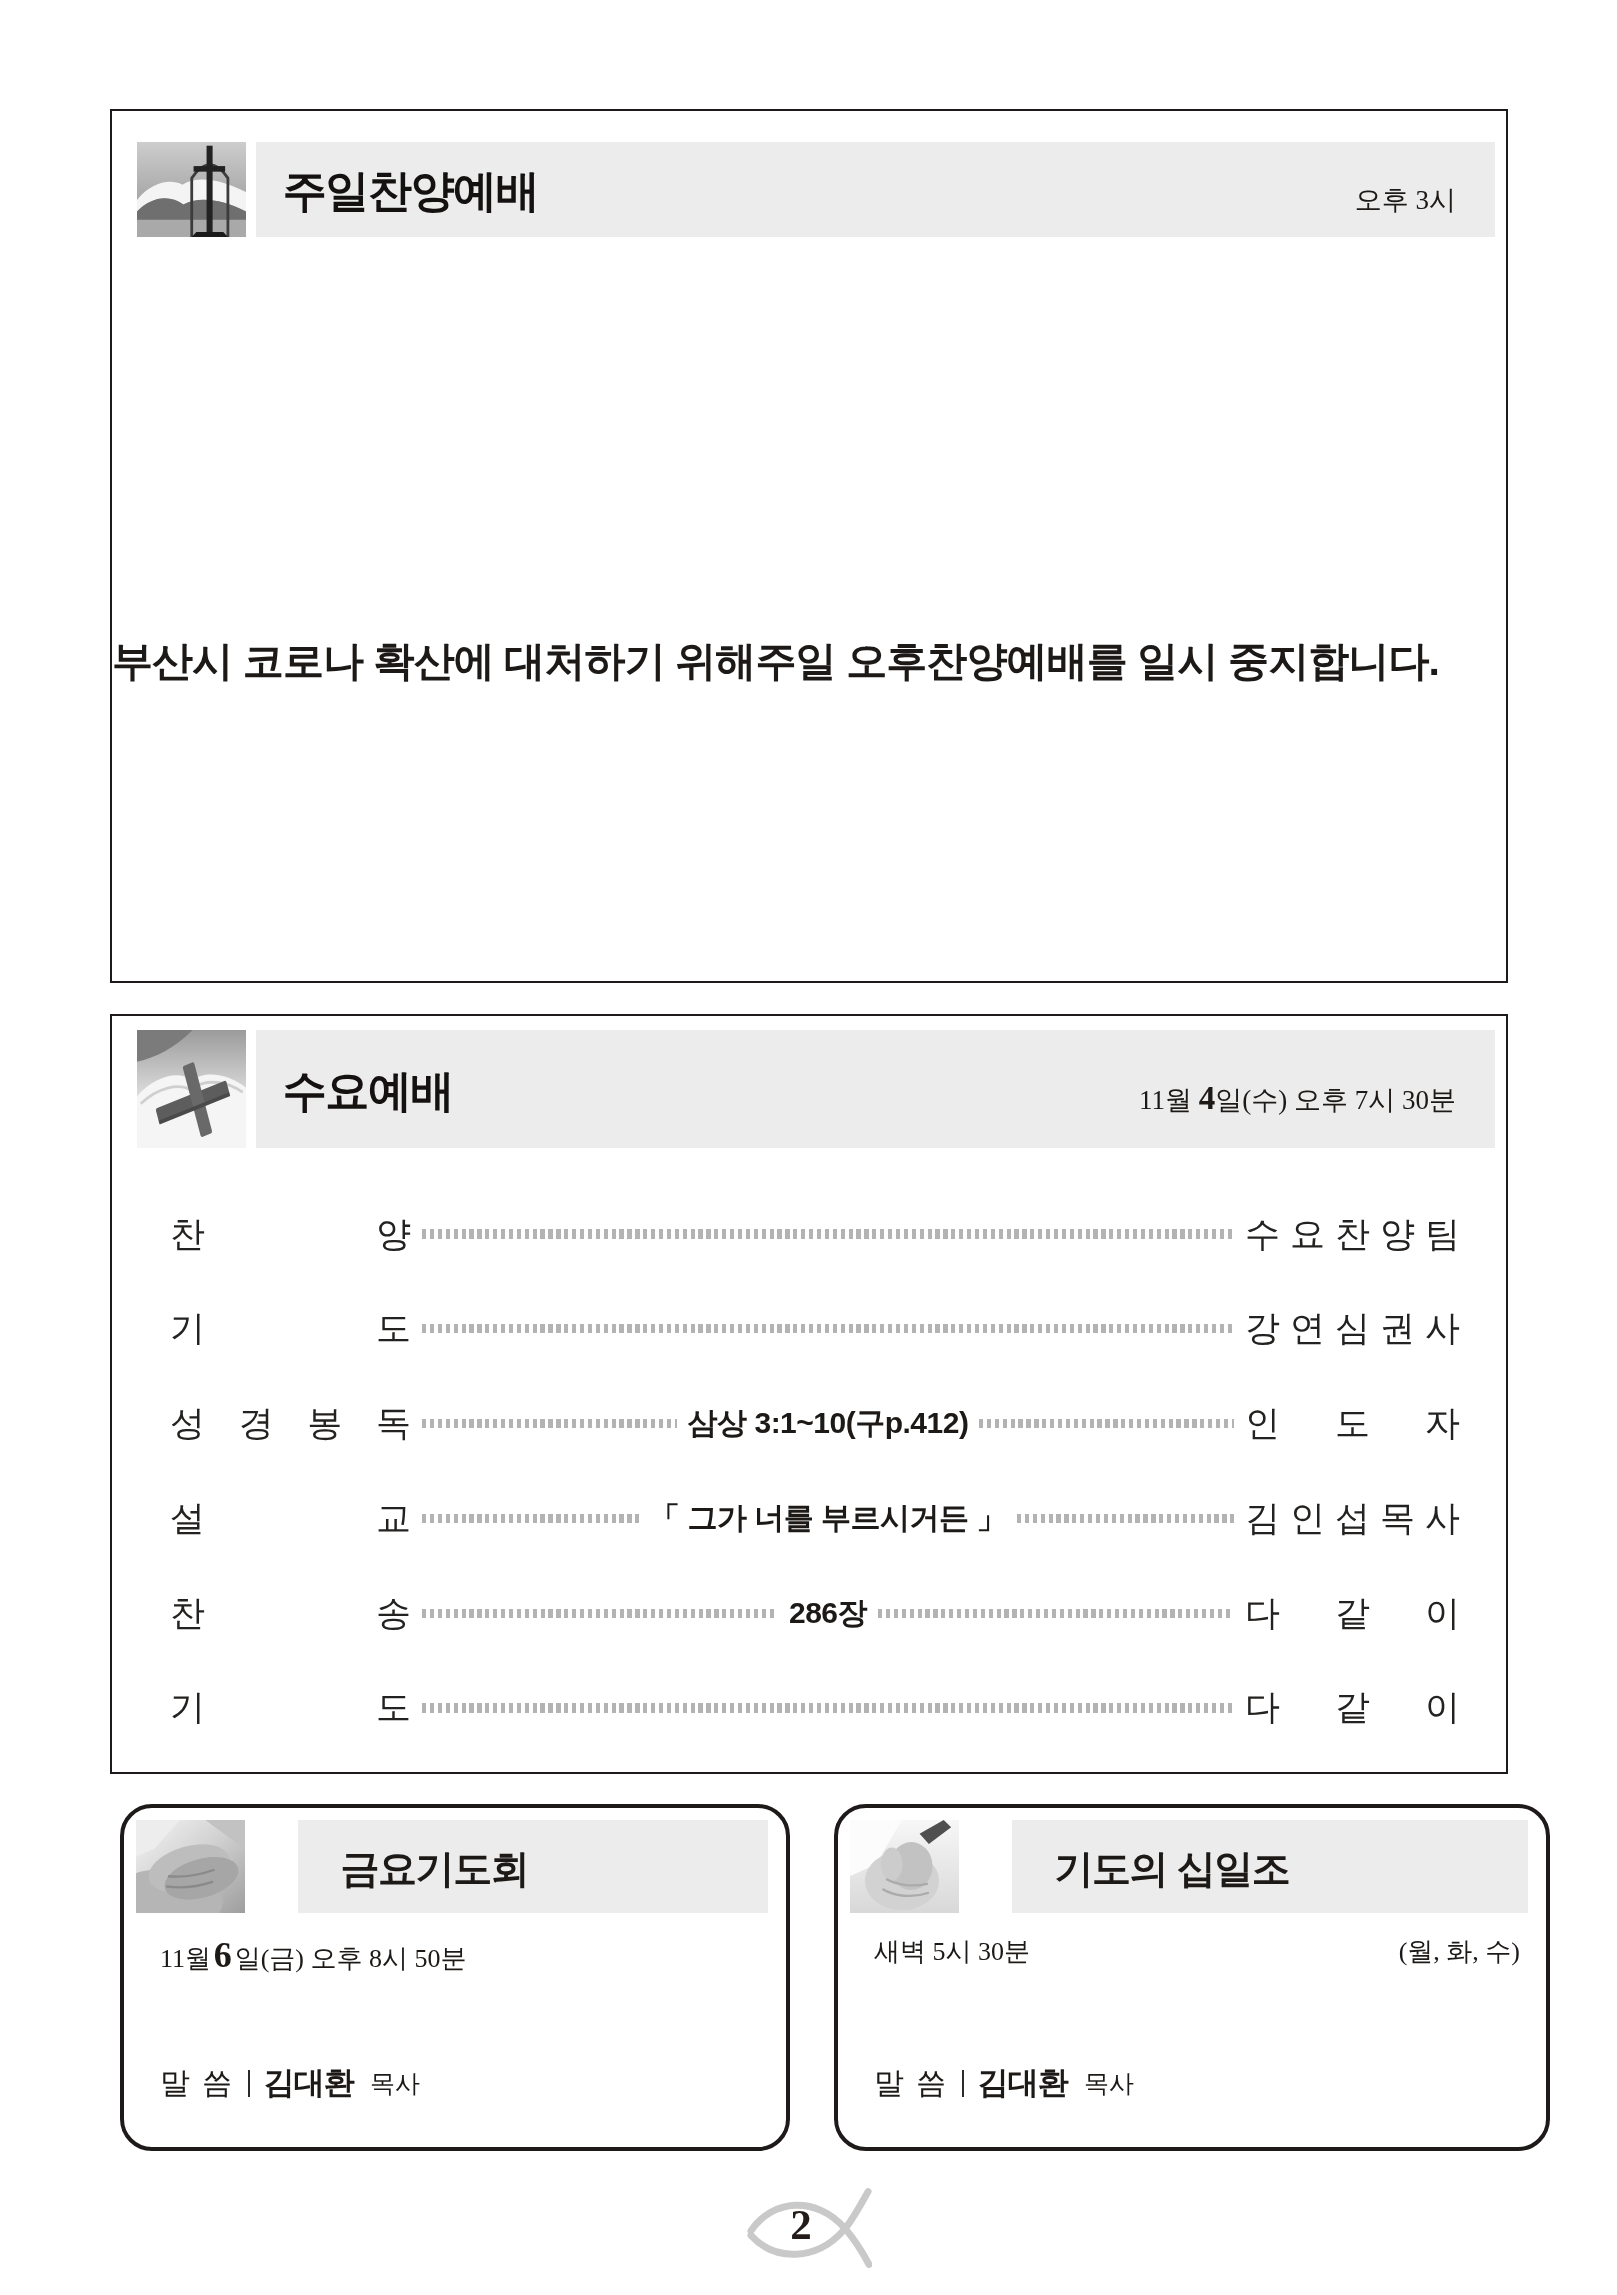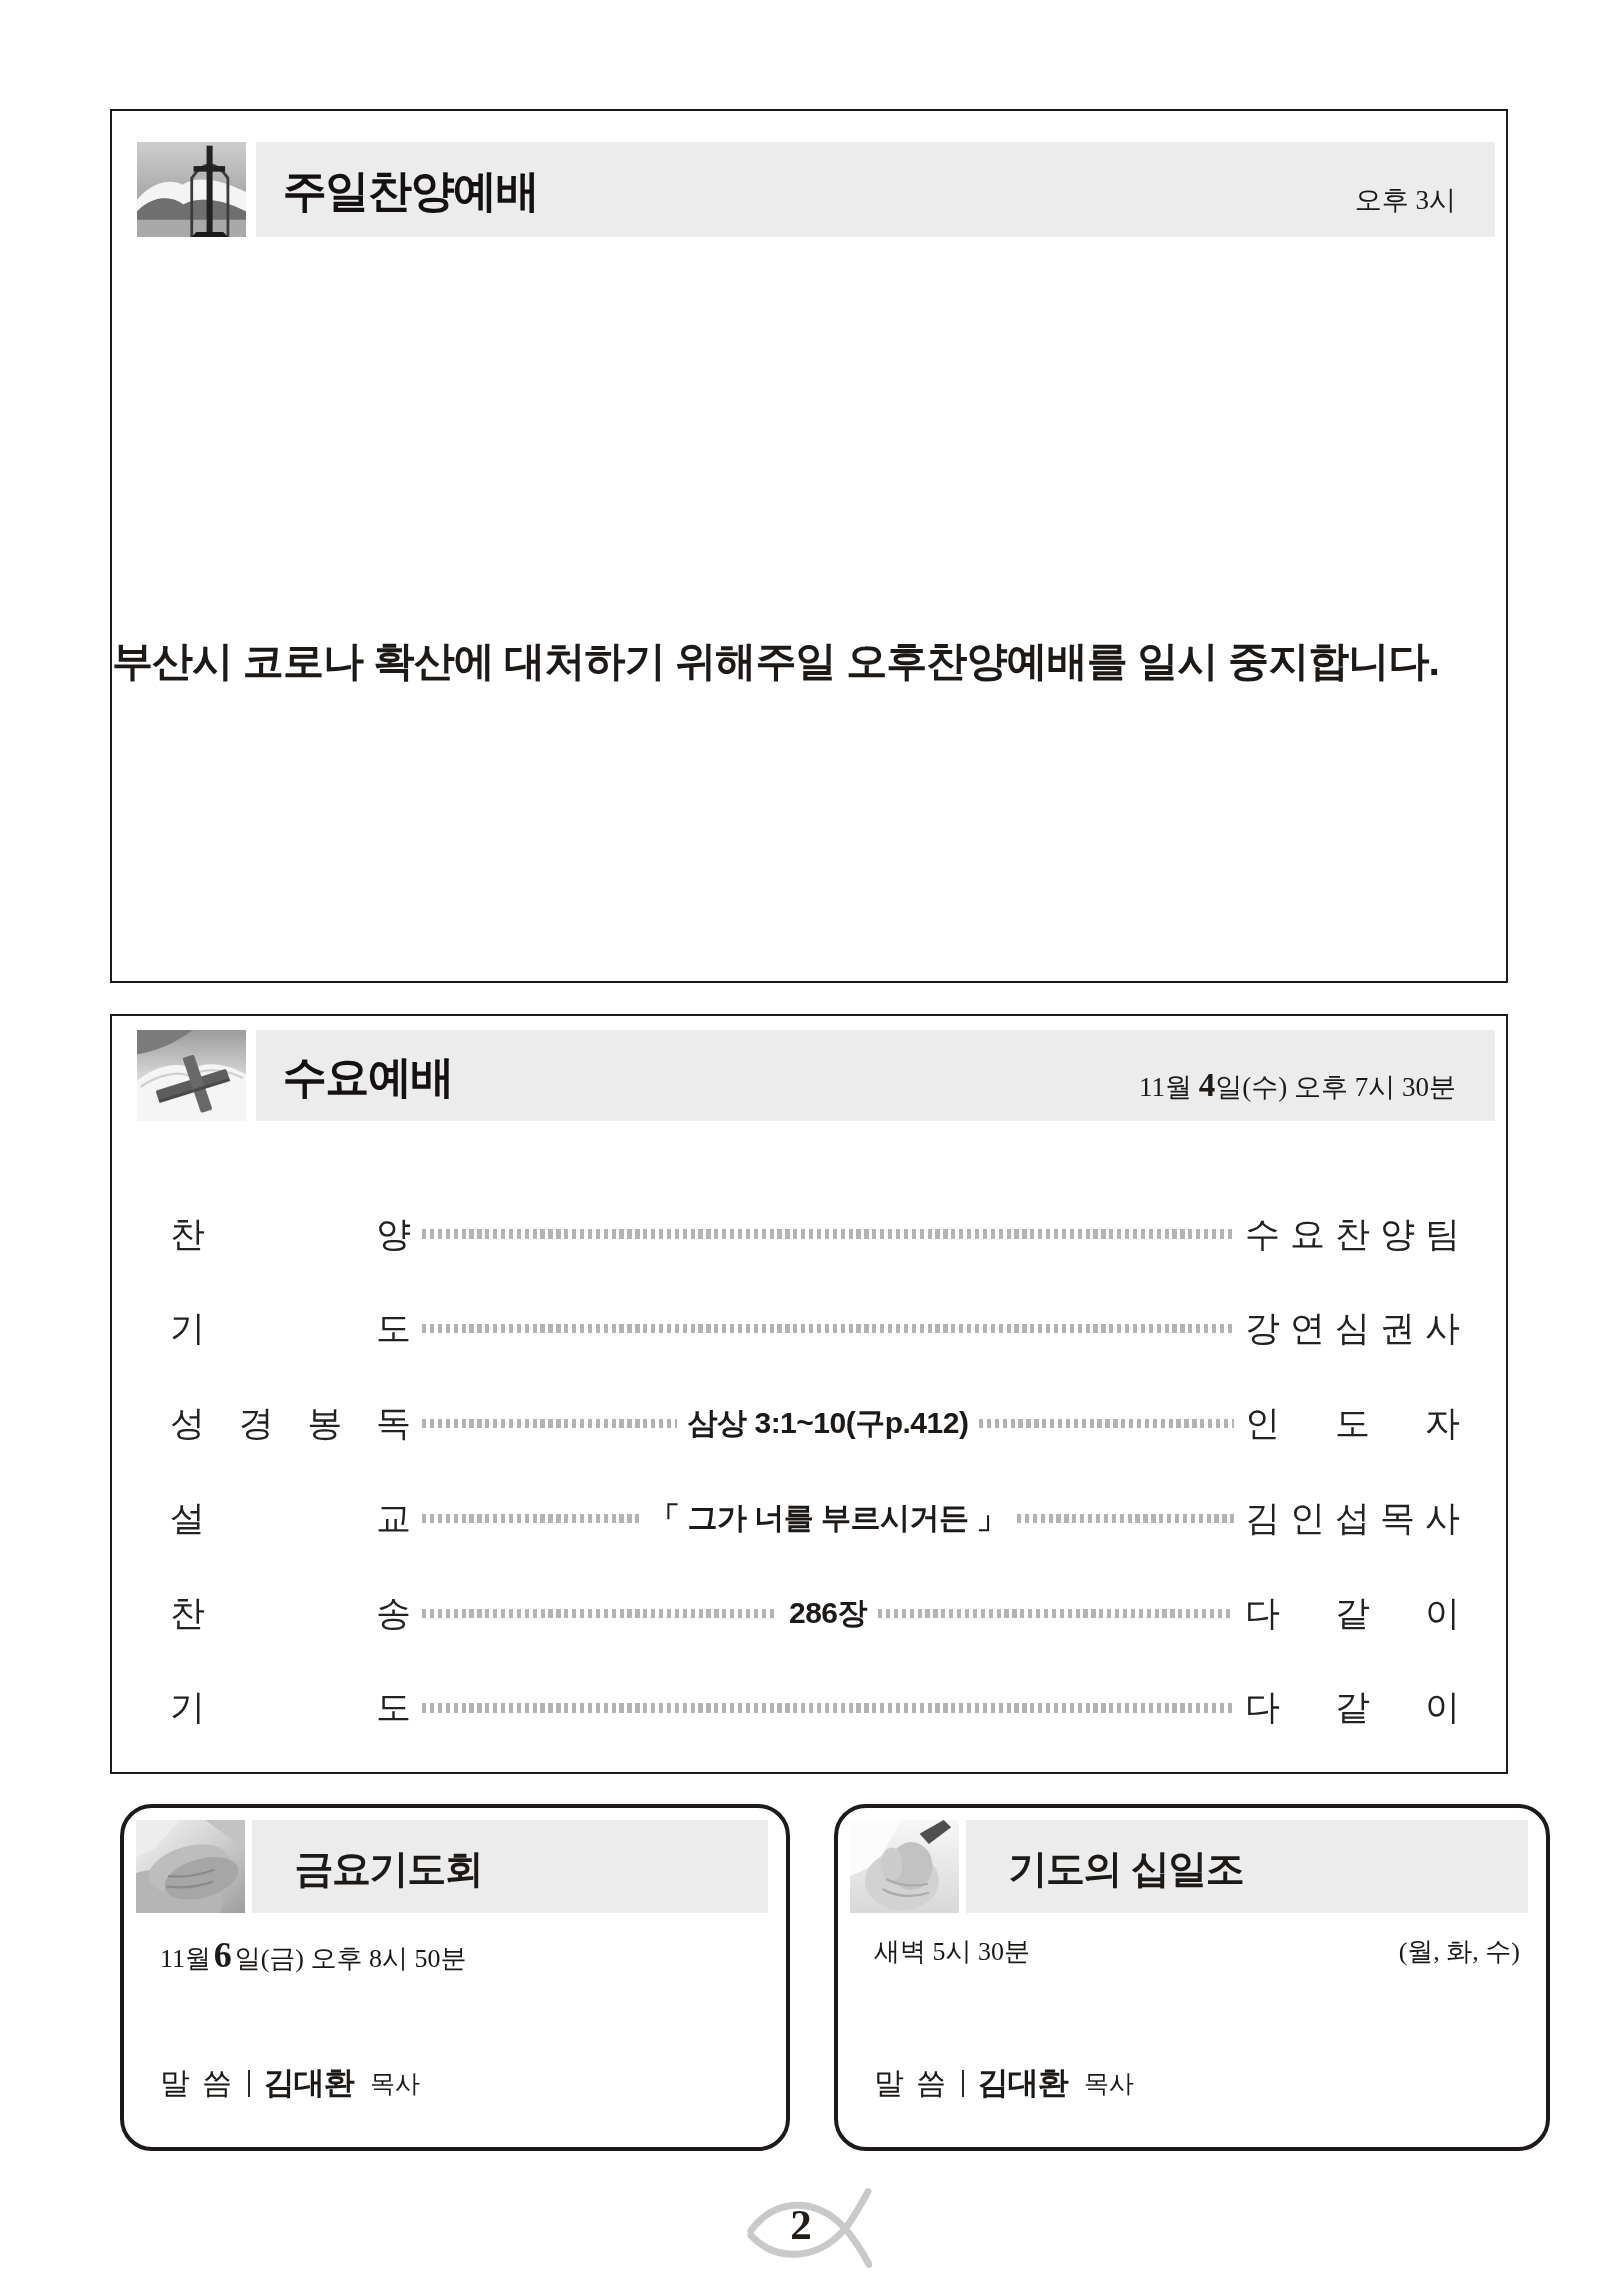--- a/index.html
+++ b/index.html
@@ -11,21 +11,21 @@
   .page{position:relative;width:1618px;height:2295px;background:#fff;overflow:hidden;}
 
   
   .box{position:absolute;left:110px;width:1398px;border:2.3px solid var(--border);background:#fff;}
   .box-sunday{top:109px;height:874px;}
   .box-wednesday{top:1014px;height:760px;}
 
   
   .hd{position:absolute;left:25.4px;right:11px;display:flex;align-items:stretch;}
   .box-sunday .hd{top:31px;height:95px;}
-  .box-wednesday .hd{top:14px;height:91px;}
+  .box-wednesday .hd{top:14px;height:118px;}
   .photo{flex:0 0 109px;height:100%;overflow:hidden;}
   .photo svg{display:block;width:100%;height:100%;}
   .banner{flex:1;margin-left:9.3px;background:var(--banner);display:flex;align-items:center;padding:0 39px 0 27px;}
   .sec-title{font-size:44px;font-weight:800;letter-spacing:-1.4px;color:#141110;transform:translateY(1.9px);}
   .banner .spacer{flex:1;}
   .hd-time{font-family:"Liberation Serif","DejaVu Serif",serif;font-size:27px;white-space:nowrap;transform:translateY(10.2px);}
   .hd-time .day-big{font-size:33px;font-weight:700;}
 
   
   .notice{position:absolute;left:0;right:0;top:236px;bottom:4.6px;display:flex;flex-direction:row;align-items:center;justify-content:flex-start;}
@@ -37,21 +37,21 @@
   .spread{display:flex;justify-content:space-between;}
   .olabel{width:241px;font-size:35px;color:#242220;}
   .oright{width:215px;font-size:35px;color:#242220;}
   .leader{flex:1 1 0;height:9.3px;margin:0 11px;background:repeating-linear-gradient(90deg,var(--leader) 0 4.2px,transparent 4.2px 7.9px);}
   .ocenter{font-size:30px;font-weight:700;white-space:nowrap;letter-spacing:-0.5px;}
 
   
   .rbox{position:absolute;top:1804px;height:347px;border:4.2px solid var(--border);border-radius:32px;background:#fff;}
   .rbox-friday{left:120px;width:670px;}
   .rbox-tithe{left:834px;width:716px;}
-  .rhd{position:absolute;left:12px;right:17.6px;top:12px;height:93px;display:flex;align-items:stretch;}
+  .rhd{position:absolute;left:12px;right:17.6px;top:12px;height:93px;display:flex;align-items:stretch;gap:46px;}
   .rhd .photo{flex:0 0 109px;}
   .rhd .banner{margin-left:7.4px;padding:0 14px 0 42px;}
   .rtitle{font-size:39px;font-weight:800;letter-spacing:-1.4px;transform:translateY(1.9px);}
   .dateline{position:absolute;left:36px;right:26px;top:126px;display:flex;align-items:baseline;font-family:"Liberation Serif","DejaVu Serif",serif;font-size:26px;white-space:nowrap;}
   .dateline .day-big{font-size:36px;font-weight:700;margin:0 2.8px;}
   .dateline.split{justify-content:space-between;text-align:center;}
   .speaker{position:absolute;left:36px;top:254px;display:flex;align-items:center;}
   .slabel{width:72px;font-size:30px;}
   .sdivider{width:1.9px;height:27px;background:#2b2b2b;margin:0 14px 0 15.7px;}
   .sname{font-size:31px;font-weight:700;letter-spacing:-0.9px;text-align:right;}

